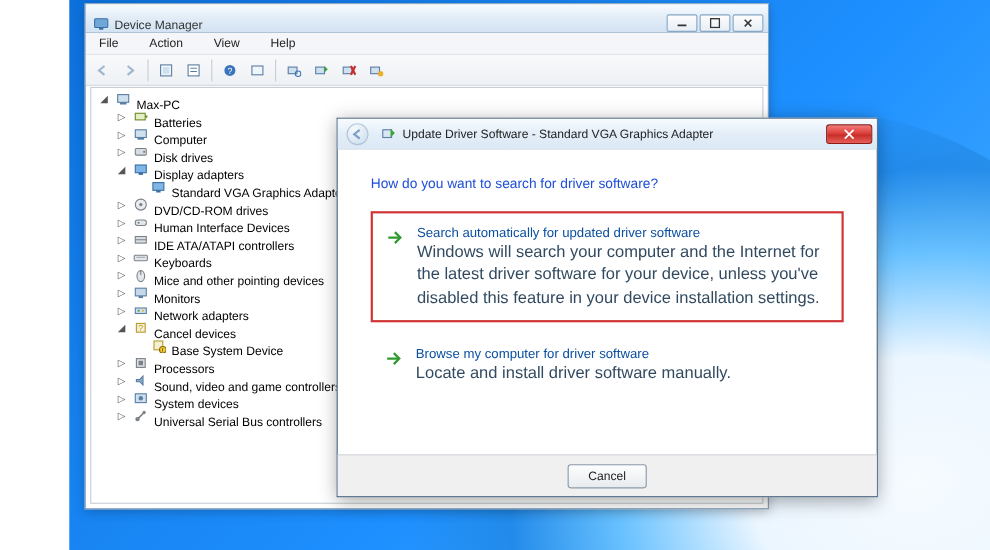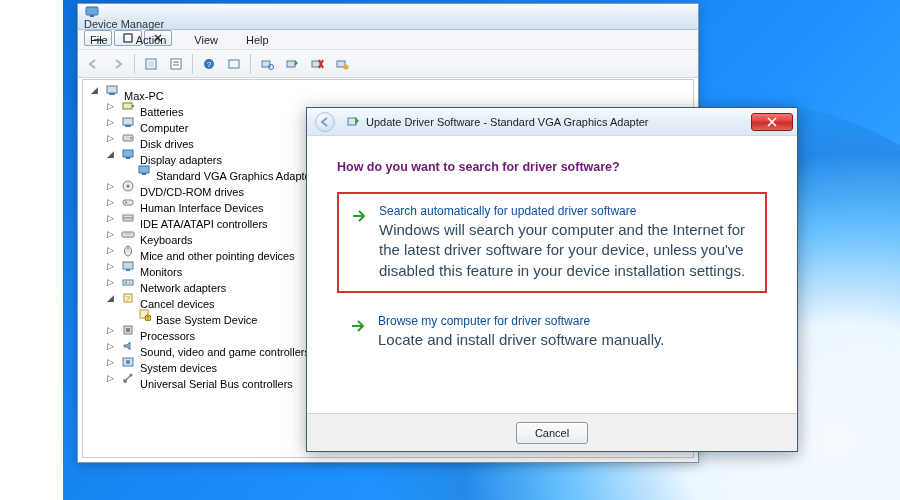--- a/index.html
+++ b/index.html
@@ -38,23 +38,22 @@
     width: 622px; height: 460px;
     background: #fff;
     border: 1px solid #7d99b5;
     box-shadow: 0 2px 10px rgba(0,0,0,0.25);
   }
   .titlebar {
     height: 26px;
     background: linear-gradient(#f7fbff, #e1ecf7 50%, #d3e3f3);
     border-bottom: 1px solid #b0c4d8;
     display: flex;
-    align-items: flex-start;
+    align-items: flex-end;
     padding: 0 4px 0 6px;
-    flex-direction: column;
   }
   .title-icon {
     width: 16px; height: 16px; margin-right: 4px;
     display:flex;align-items:center;justify-content:center;
   }
   .title-text { flex: 1; color: #333; }
   .win-controls { display:flex; gap:2px; }
   .win-btn {
     width: 28px; height: 16px;
     border: 1px solid #8aa8c6;
@@ -147,21 +146,21 @@
     background: linear-gradient(#f37a78,#dc3f3a 45%,#c62f29 55%,#e85e59);
     border:1px solid #8b1b16;
     display:flex;align-items:center;justify-content:center;
     color:#fff; font-weight:bold; font-size:11px;
   }
   .upd-body {
     position:absolute; top:28px; left:0; right:0; bottom:38px;
     padding: 24px 30px 10px 30px;
   }
   .upd-heading {
-    color:#701a75; font-size:12.5px; margin-bottom: 18px; font-weight: bold;
+    color:#1d4ed8; font-size:12.5px; margin-bottom: 18px;
   }
   .option {
     position:relative;
     display:flex; gap:10px;
     padding: 10px 12px 10px 10px;
     border:1px solid transparent;
     margin-bottom: 10px;
   }
   .option.highlight {
     border:2px solid #d13434;

